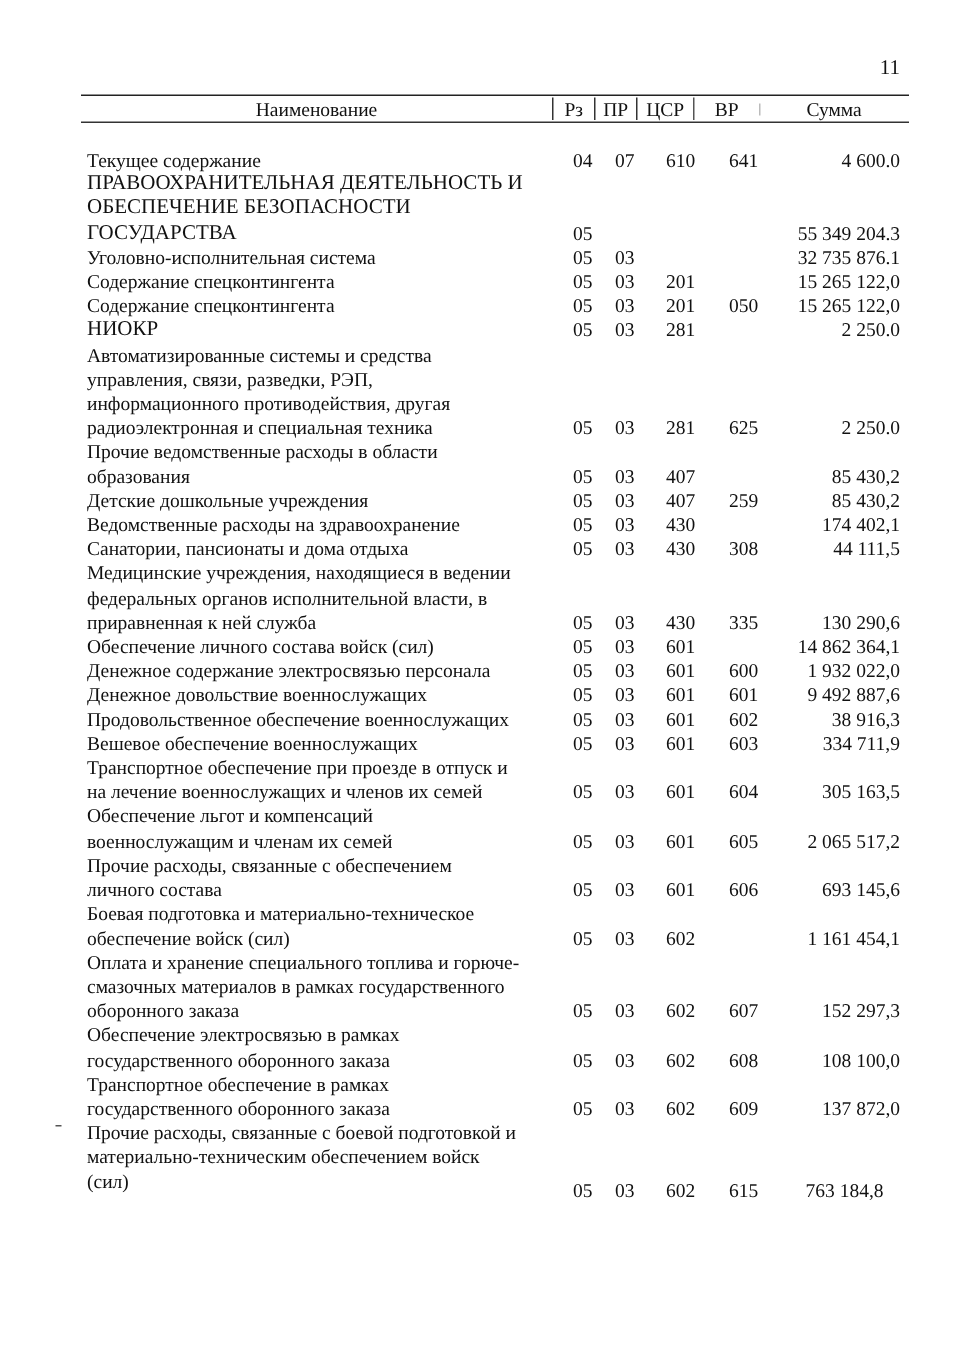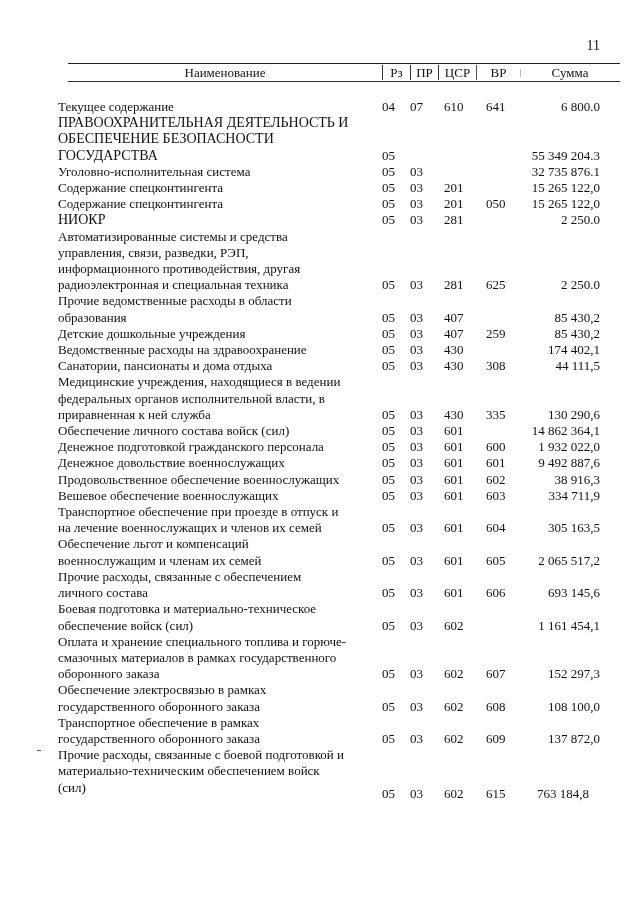--- a/index.html
+++ b/index.html
@@ -6,21 +6,21 @@
     body {
       width: 640px; height: 900px; position: relative; overflow: hidden;
       font-family: "Liberation Serif", "DejaVu Serif", serif;
       color: #111; font-size: 13px;
     }
     .page-num {
       position: absolute; left: 560px; top: 38px; width: 40px; text-align: right;
       font-size: 14px;
     }
     .header {
-      position: absolute; left: 68px; top: 63px; width: 552px; height: 17px;
+      position: absolute; left: 54px; top: 63px; width: 552px; height: 17px;
       border-top: 1px solid #222; border-bottom: 1px solid #333;
       display: flex; align-items: center; font-size: 13px;
     }
     .header .c { text-align: center; box-sizing: border-box; line-height: 15px; }
     .h-name { width: 314px; }
     .h-rz { width: 28px; border-left: 1px solid #333; }
     .h-pr { width: 28px; border-left: 1px solid #333; }
     .h-csr { width: 38px; border-left: 1px solid #333; }
     .h-vr { width: 44px; border-left: 1px solid #555; }
     .h-sum { flex: 1; position: relative; }
@@ -57,21 +57,21 @@
 
 <div class="rows" id="rows">
     <div class="row">
       <div class="name">
         <div>Текущее содержание</div>
       </div>
       <div class="code rz">04</div>
       <div class="code pr">07</div>
       <div class="code csr">610</div>
       <div class="code vr">641</div>
-      <div class="code sum">6 800.0</div>
+      <div class="code sum">4 600.0</div>
     </div>
     <div class="row">
       <div class="name caps">
         <div>ПРАВООХРАНИТЕЛЬНАЯ ДЕЯТЕЛЬНОСТЬ И</div>
         <div>ОБЕСПЕЧЕНИЕ БЕЗОПАСНОСТИ</div>
         <div>ГОСУДАРСТВА</div>
       </div>
       <div class="code rz">05</div>
       <div class="code pr"></div>
       <div class="code csr"></div>
@@ -189,21 +189,21 @@
         <div>Обеспечение личного состава войск (сил)</div>
       </div>
       <div class="code rz">05</div>
       <div class="code pr">03</div>
       <div class="code csr">601</div>
       <div class="code vr"></div>
       <div class="code sum">14 862 364,1</div>
     </div>
     <div class="row">
       <div class="name">
-        <div>Денежное подготовкой гражданского персонала</div>
+        <div>Денежное содержание электросвязью персонала</div>
       </div>
       <div class="code rz">05</div>
       <div class="code pr">03</div>
       <div class="code csr">601</div>
       <div class="code vr">600</div>
       <div class="code sum">1 932 022,0</div>
     </div>
     <div class="row">
       <div class="name">
         <div>Денежное довольствие военнослужащих</div>

